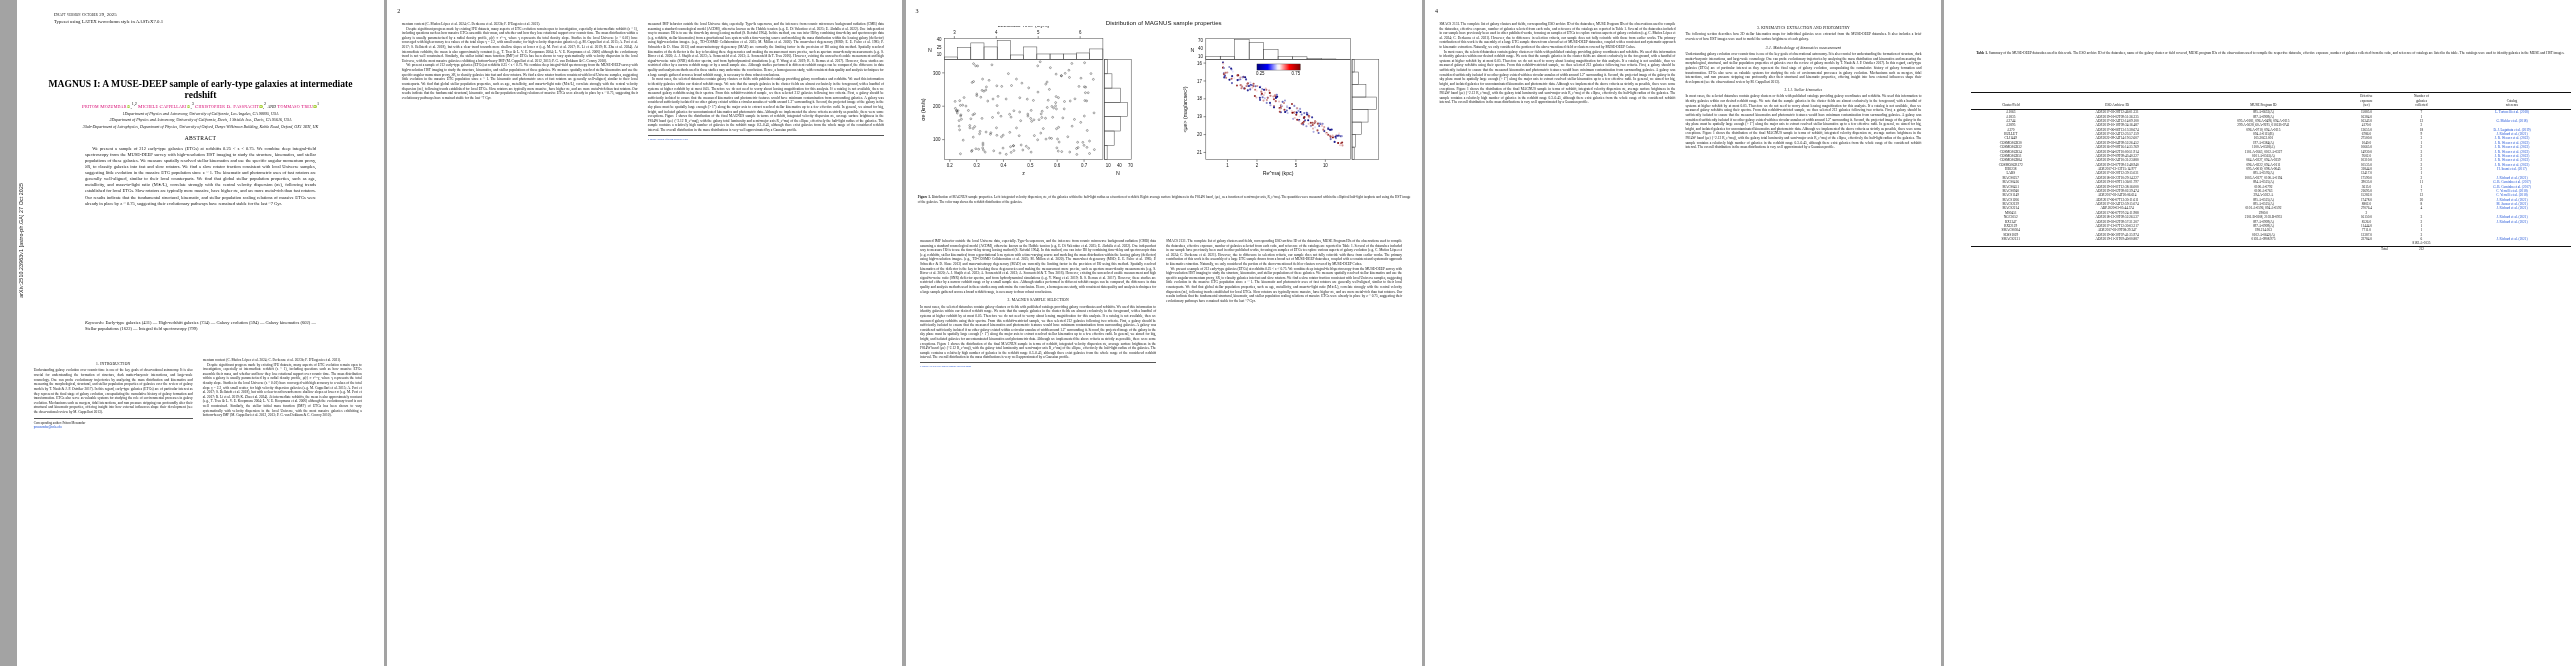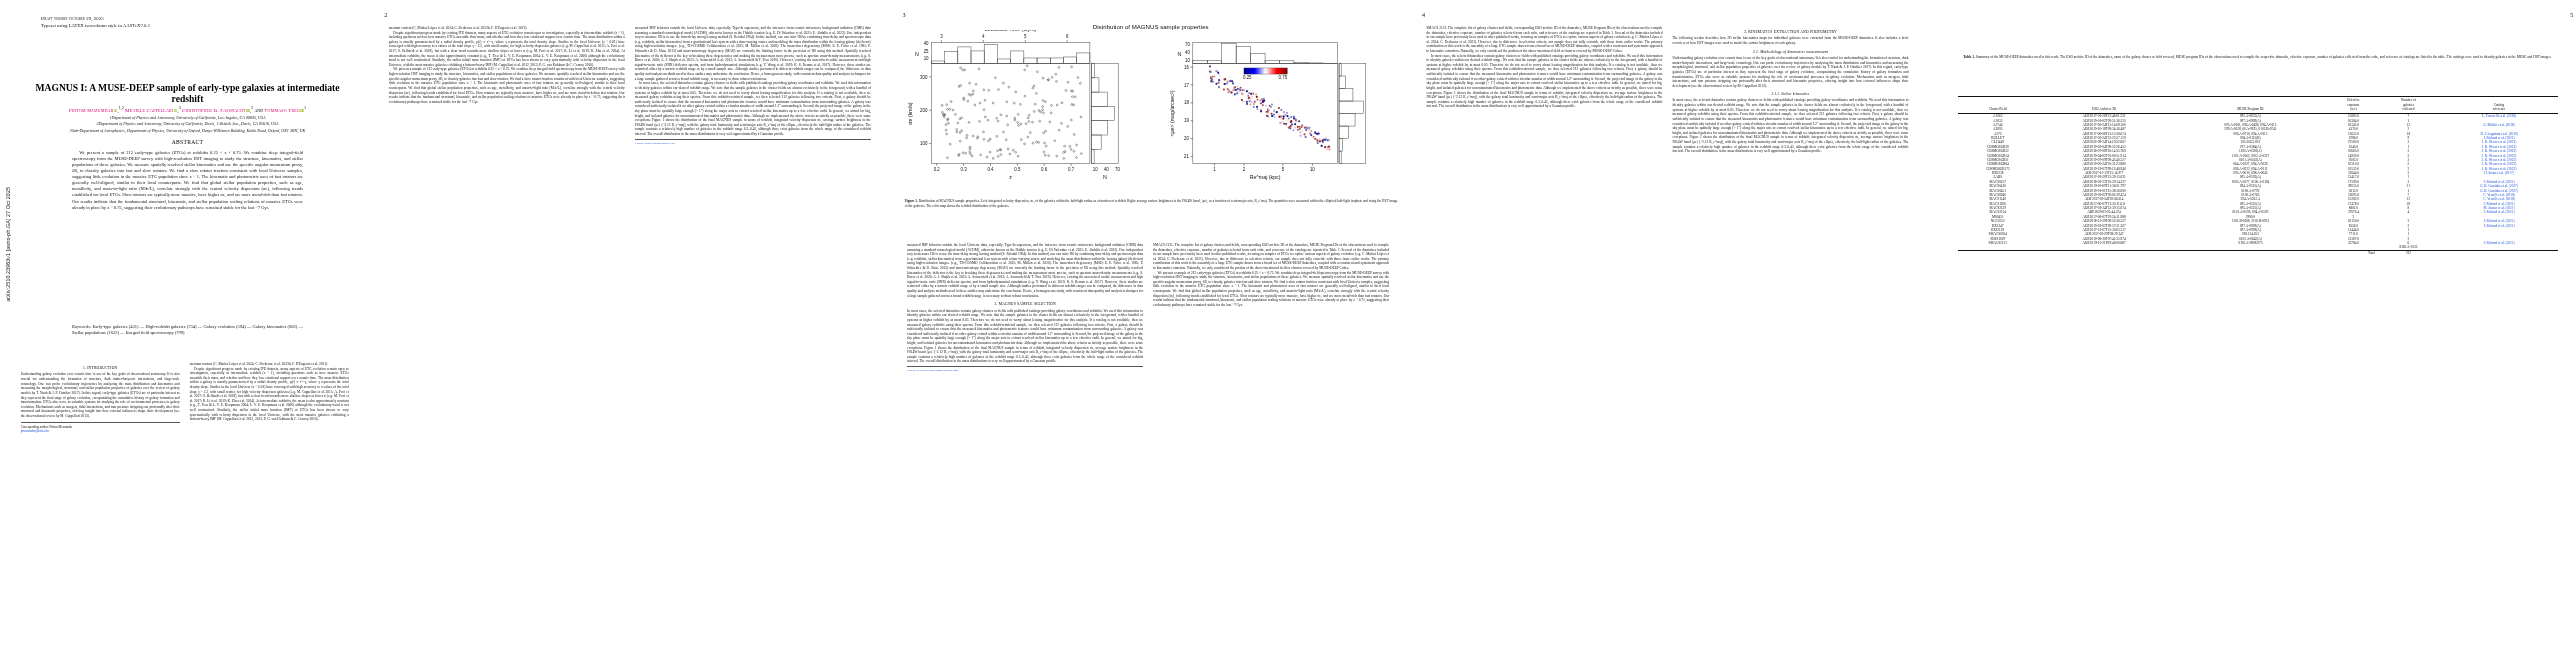--- a/index.html
+++ b/index.html
@@ -1,17 +1,17 @@
 <!DOCTYPE html>
 <html style="font-size:9px"><head>
 <meta charset="utf-8">
 <style>
   html,body{margin:0;padding:0;background:#7a7a7a;}
   body{font-family:"Liberation Serif", serif;}
-  .viewport{width:2576px;height:667px;background:#ffffff;position:relative;overflow:hidden;display:flex;gap:3.3px;padding:4px;box-sizing:border-box;}
+  .viewport{width:2576px;height:667px;background:#a3a3a3;position:relative;overflow:hidden;display:flex;gap:3.3px;padding:17px;box-sizing:border-box;align-items:center;}
   .page{background:#ffffff;position:relative;box-sizing:border-box;overflow:hidden;flex:0 0 auto;}
   .p1{width:367px;height:667px;}
   .p2{width:515px;height:667px;}
   .p3{width:516px;height:667px;}
   .p4{width:516px;height:667px;}
   .p5{width:653px;height:667px;}
 
   
   .arxiv-stamp{
     position:absolute;left:1.1px;top:183px;

